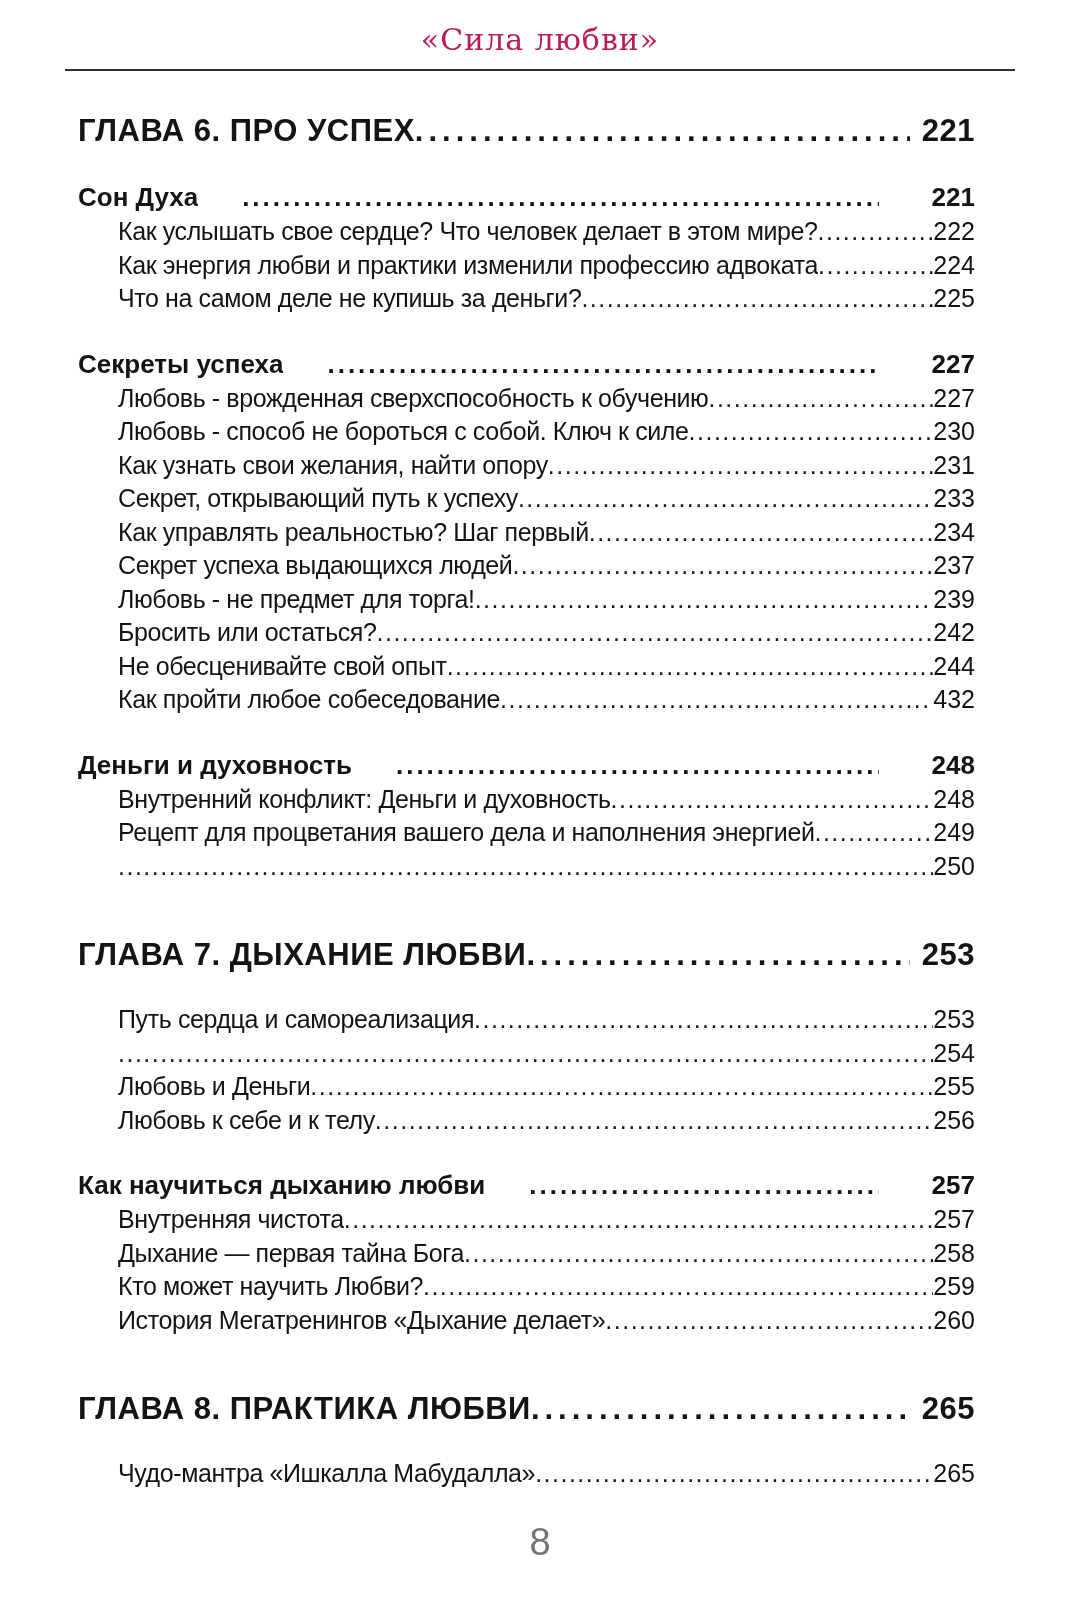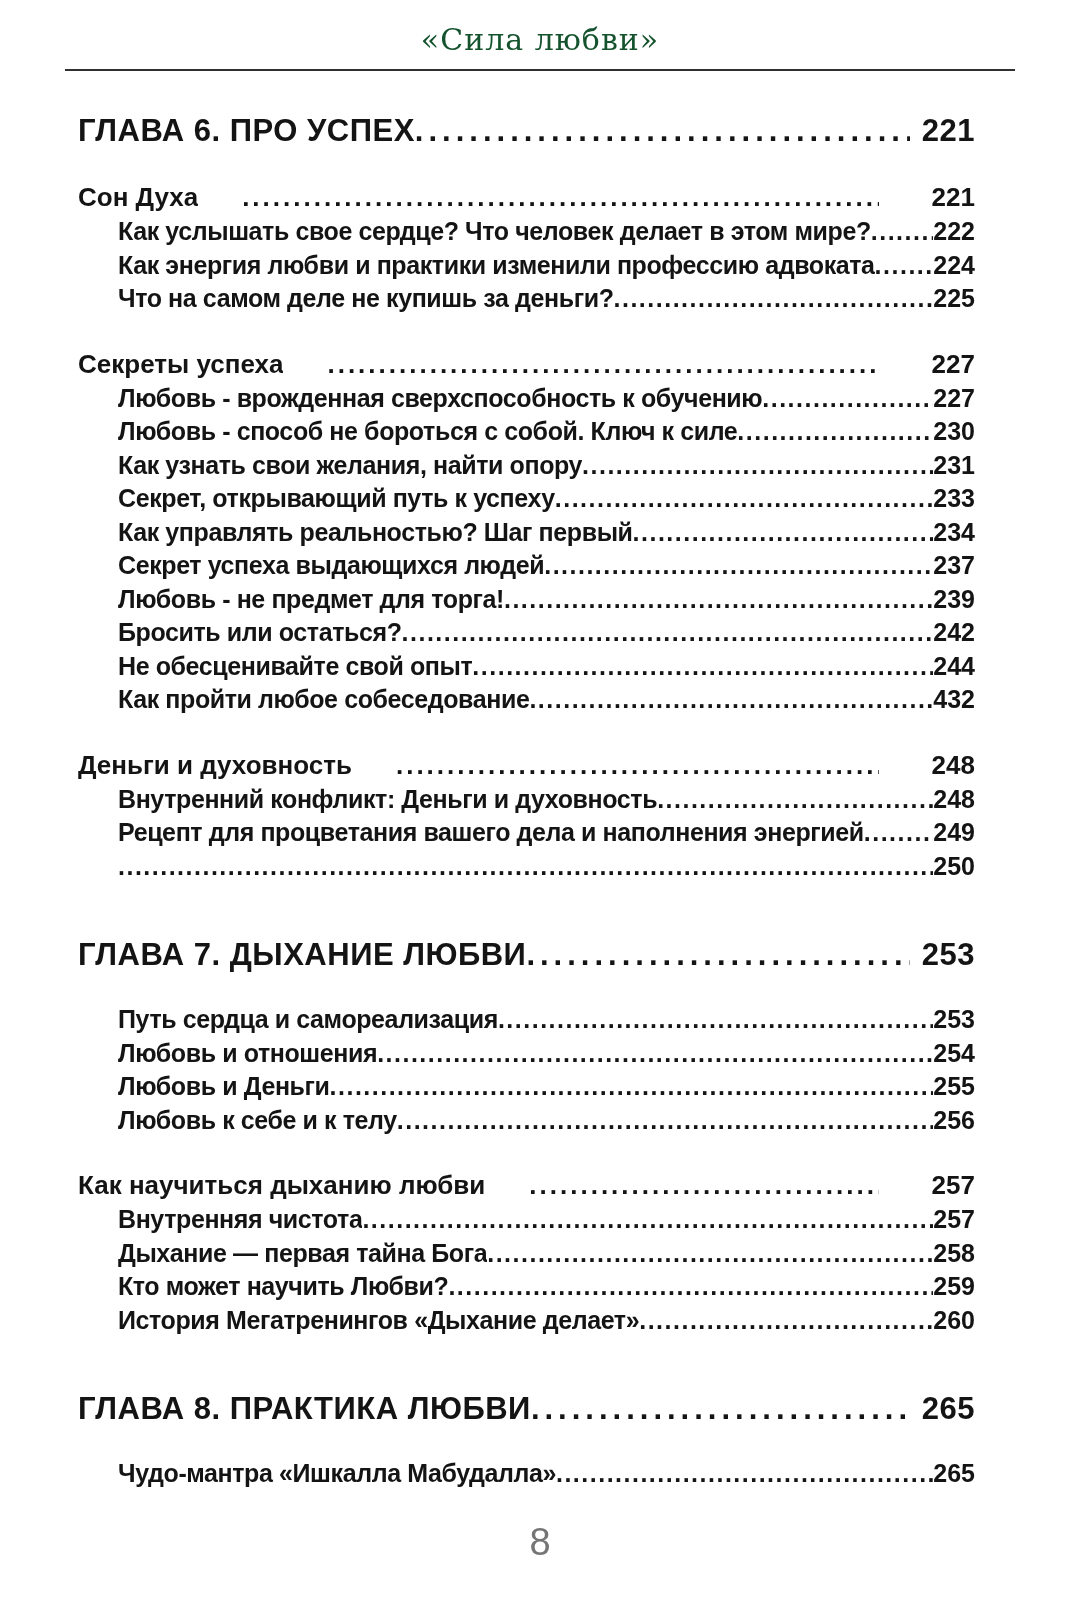--- a/index.html
+++ b/index.html
@@ -9,27 +9,27 @@
     color:#141414;
     font-family:"Liberation Sans", sans-serif;
     overflow:hidden;
   }
   .page { box-sizing:border-box; width:1080px; height:1600px; padding:22px 65px 0; }
 
   
   .running-header { text-align:center; border-bottom:2px solid #303030; padding-bottom:12px; }
   .running-title {
     font-family:"DejaVu Serif","Liberation Serif",serif;
-    font-size:30px; color:#14532d; letter-spacing:1px;
+    font-size:30px; color:#be185d; letter-spacing:1px;
   }
 
   
   .toc { padding-left:13px; padding-right:40px; }
 
-  .row { display:flex; align-items:baseline; white-space:nowrap;font-weight:bold; }
+  .row { display:flex; align-items:baseline; white-space:nowrap; }
   .row .title { flex:0 1 auto; min-width:0; overflow:hidden; }
   .leader { flex:1 1 0; min-width:0; overflow:hidden; }
   .leader::after {
     content:"......................................................................................................................................................";
   }
   .pagenum { flex:0 0 auto; }
 
   .chapter-block { margin-top:54px;text-align:right; }
   .chapter-block:first-child { margin-top:42px; }
 
@@ -180,21 +180,20 @@
           <span class="leader"></span>
           <span class="pagenum">253</span>
         </div>
         <div class="group">
           <div class="row row-entry">
             <span class="title">Путь сердца и самореализация</span>
             <span class="leader"></span>
             <span class="pagenum">253</span>
           </div>
           <div class="row row-entry">
-            <span class="title">Любовь и отношения</span>
             <span class="leader"></span>
             <span class="pagenum">254</span>
           </div>
           <div class="row row-entry">
             <span class="title">Любовь и Деньги</span>
             <span class="leader"></span>
             <span class="pagenum">255</span>
           </div>
           <div class="row row-entry">
             <span class="title">Любовь к себе и к телу</span>

